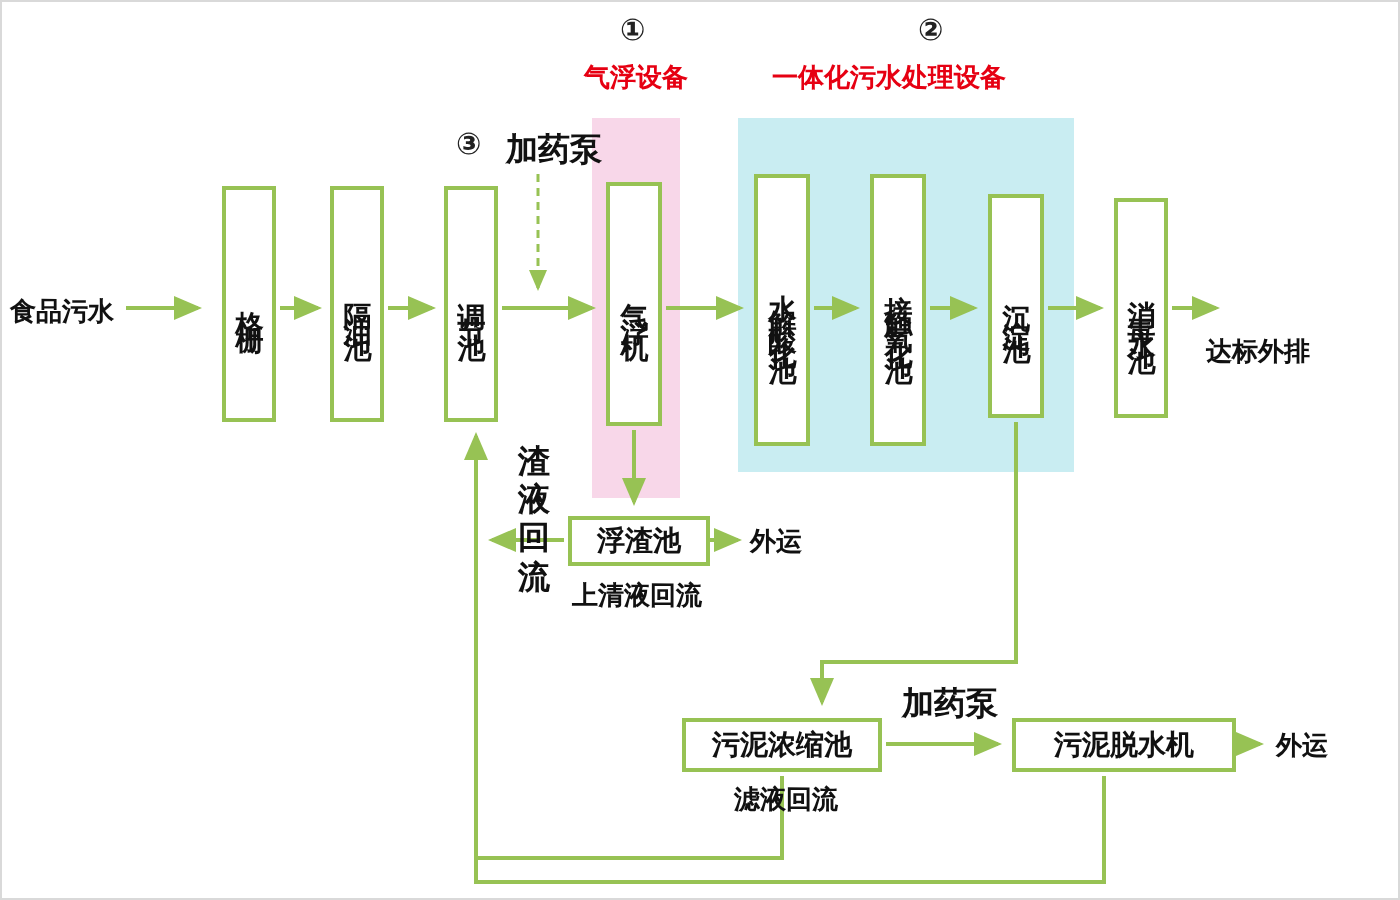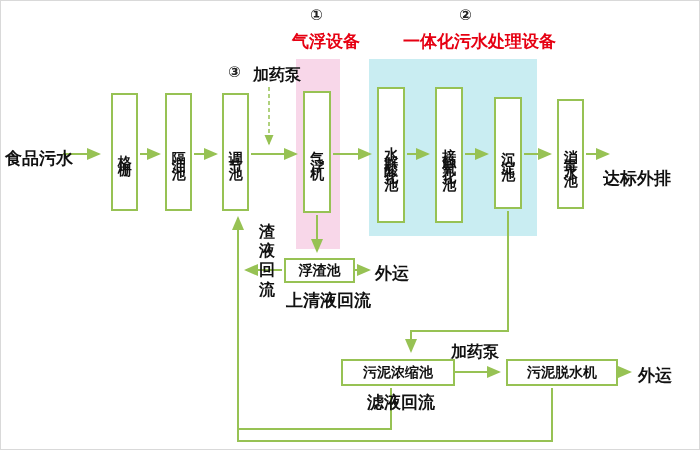--- a/index.html
+++ b/index.html
@@ -11,36 +11,36 @@
   .bgrect{position:absolute;z-index:0;}
   #flot-bg{left:295px;top:58px;width:44px;height:190px;background:#f8d7e9;}
   #integ-bg{left:368px;top:58px;width:168px;height:177px;background:#c9edf2;}
   #wires{position:absolute;left:0;top:0;z-index:1;}
   .vbox,.hbox{
     position:absolute;z-index:2;display:flex;align-items:center;justify-content:center;
     background:#ffffff;border:2px solid #97c254;box-sizing:border-box;
     font-weight:bold;font-size:14px;line-height:1.1;color:#111;
   }
   .vbox{writing-mode:vertical-rl;text-orientation:upright;letter-spacing:0.55em;}
-  .lbl{position:absolute;z-index:3;font-weight:bold;font-size:17px;color:#111;white-space:nowrap;}
+  .lbl{position:absolute;z-index:3;font-weight:bold;font-size:13px;color:#111;white-space:nowrap;}
   .lbl-sm{font-size:16px;text-align:center;}
   .lbl-red{color:#e60012;}
   .lbl-wrap{white-space:normal;line-height:1.2;}
   .marker{position:absolute;z-index:3;font-size:15px;font-weight:bold;color:#222;}
   
   #u-grid{left:110px;top:92px;width:27px;height:118px;}
   #u-oil{left:164px;top:92px;width:27px;height:118px;}
   #u-reg{left:221px;top:92px;width:27px;height:118px;}
   #u-flot{left:302px;top:90px;width:28px;height:122px;}
   #u-hyd{left:376px;top:86px;width:28px;height:136px;}
   #u-oxi{left:434px;top:86px;width:28px;height:136px;}
   #u-sed{left:493px;top:96px;width:28px;height:112px;}
   #u-dis{left:556px;top:98px;width:27px;height:110px;}
   #u-scum{left:283px;top:257px;width:71px;height:25px;}
-  #u-thick{left:340px;top:358px;width:114px;height:27px;}
+  #u-thick{left:340px;top:358px;width:100px;height:27px;}
   #u-dewater{left:505px;top:358px;width:112px;height:27px;}
 </style>
 </head>
 <body>
 
 <div id="stage">
 
   <div class="bgrect" id="flot-bg"></div>
   <div class="bgrect" id="integ-bg"></div>
 
@@ -112,21 +112,21 @@
     </div>
 
   <div class="lbl" style="left:4px;top:146px;">食品污水</div>
   <div class="lbl" style="left:602px;top:146px;margin-top:20px;">达标外排</div>
 
   <div class="marker" style="left:309px;top:5px;">①</div>
   <div class="marker" style="left:458px;top:5px;">②</div>
   <div class="marker" style="left:227px;top:62px;">③</div>
 
   <div class="lbl lbl-red" style="left:291px;top:29px;">气浮设备</div>
-  <div class="lbl lbl-red" style="left:402px;top:29px;text-align:right;">一体化污水处理设备</div>
+  <div class="lbl lbl-red" style="left:385px;top:29px;text-align:right;">一体化污水处理设备</div>
 
   <div class="lbl lbl-sm" style="left:252px;top:64px;">加药泵</div>
   <div class="lbl lbl-sm lbl-wrap" style="left:251px;top:221px;width:30px;">渣液回流</div>
   <div class="lbl" style="left:374px;top:261px;">外运</div>
   <div class="lbl" style="left:285px;top:288px;">上清液回流</div>
   <div class="lbl lbl-sm" style="left:450px;top:341px;">加药泵</div>
   <div class="lbl" style="left:637px;top:363px;">外运</div>
   <div class="lbl" style="left:366px;top:390px;">滤液回流</div>
 
 </div>

